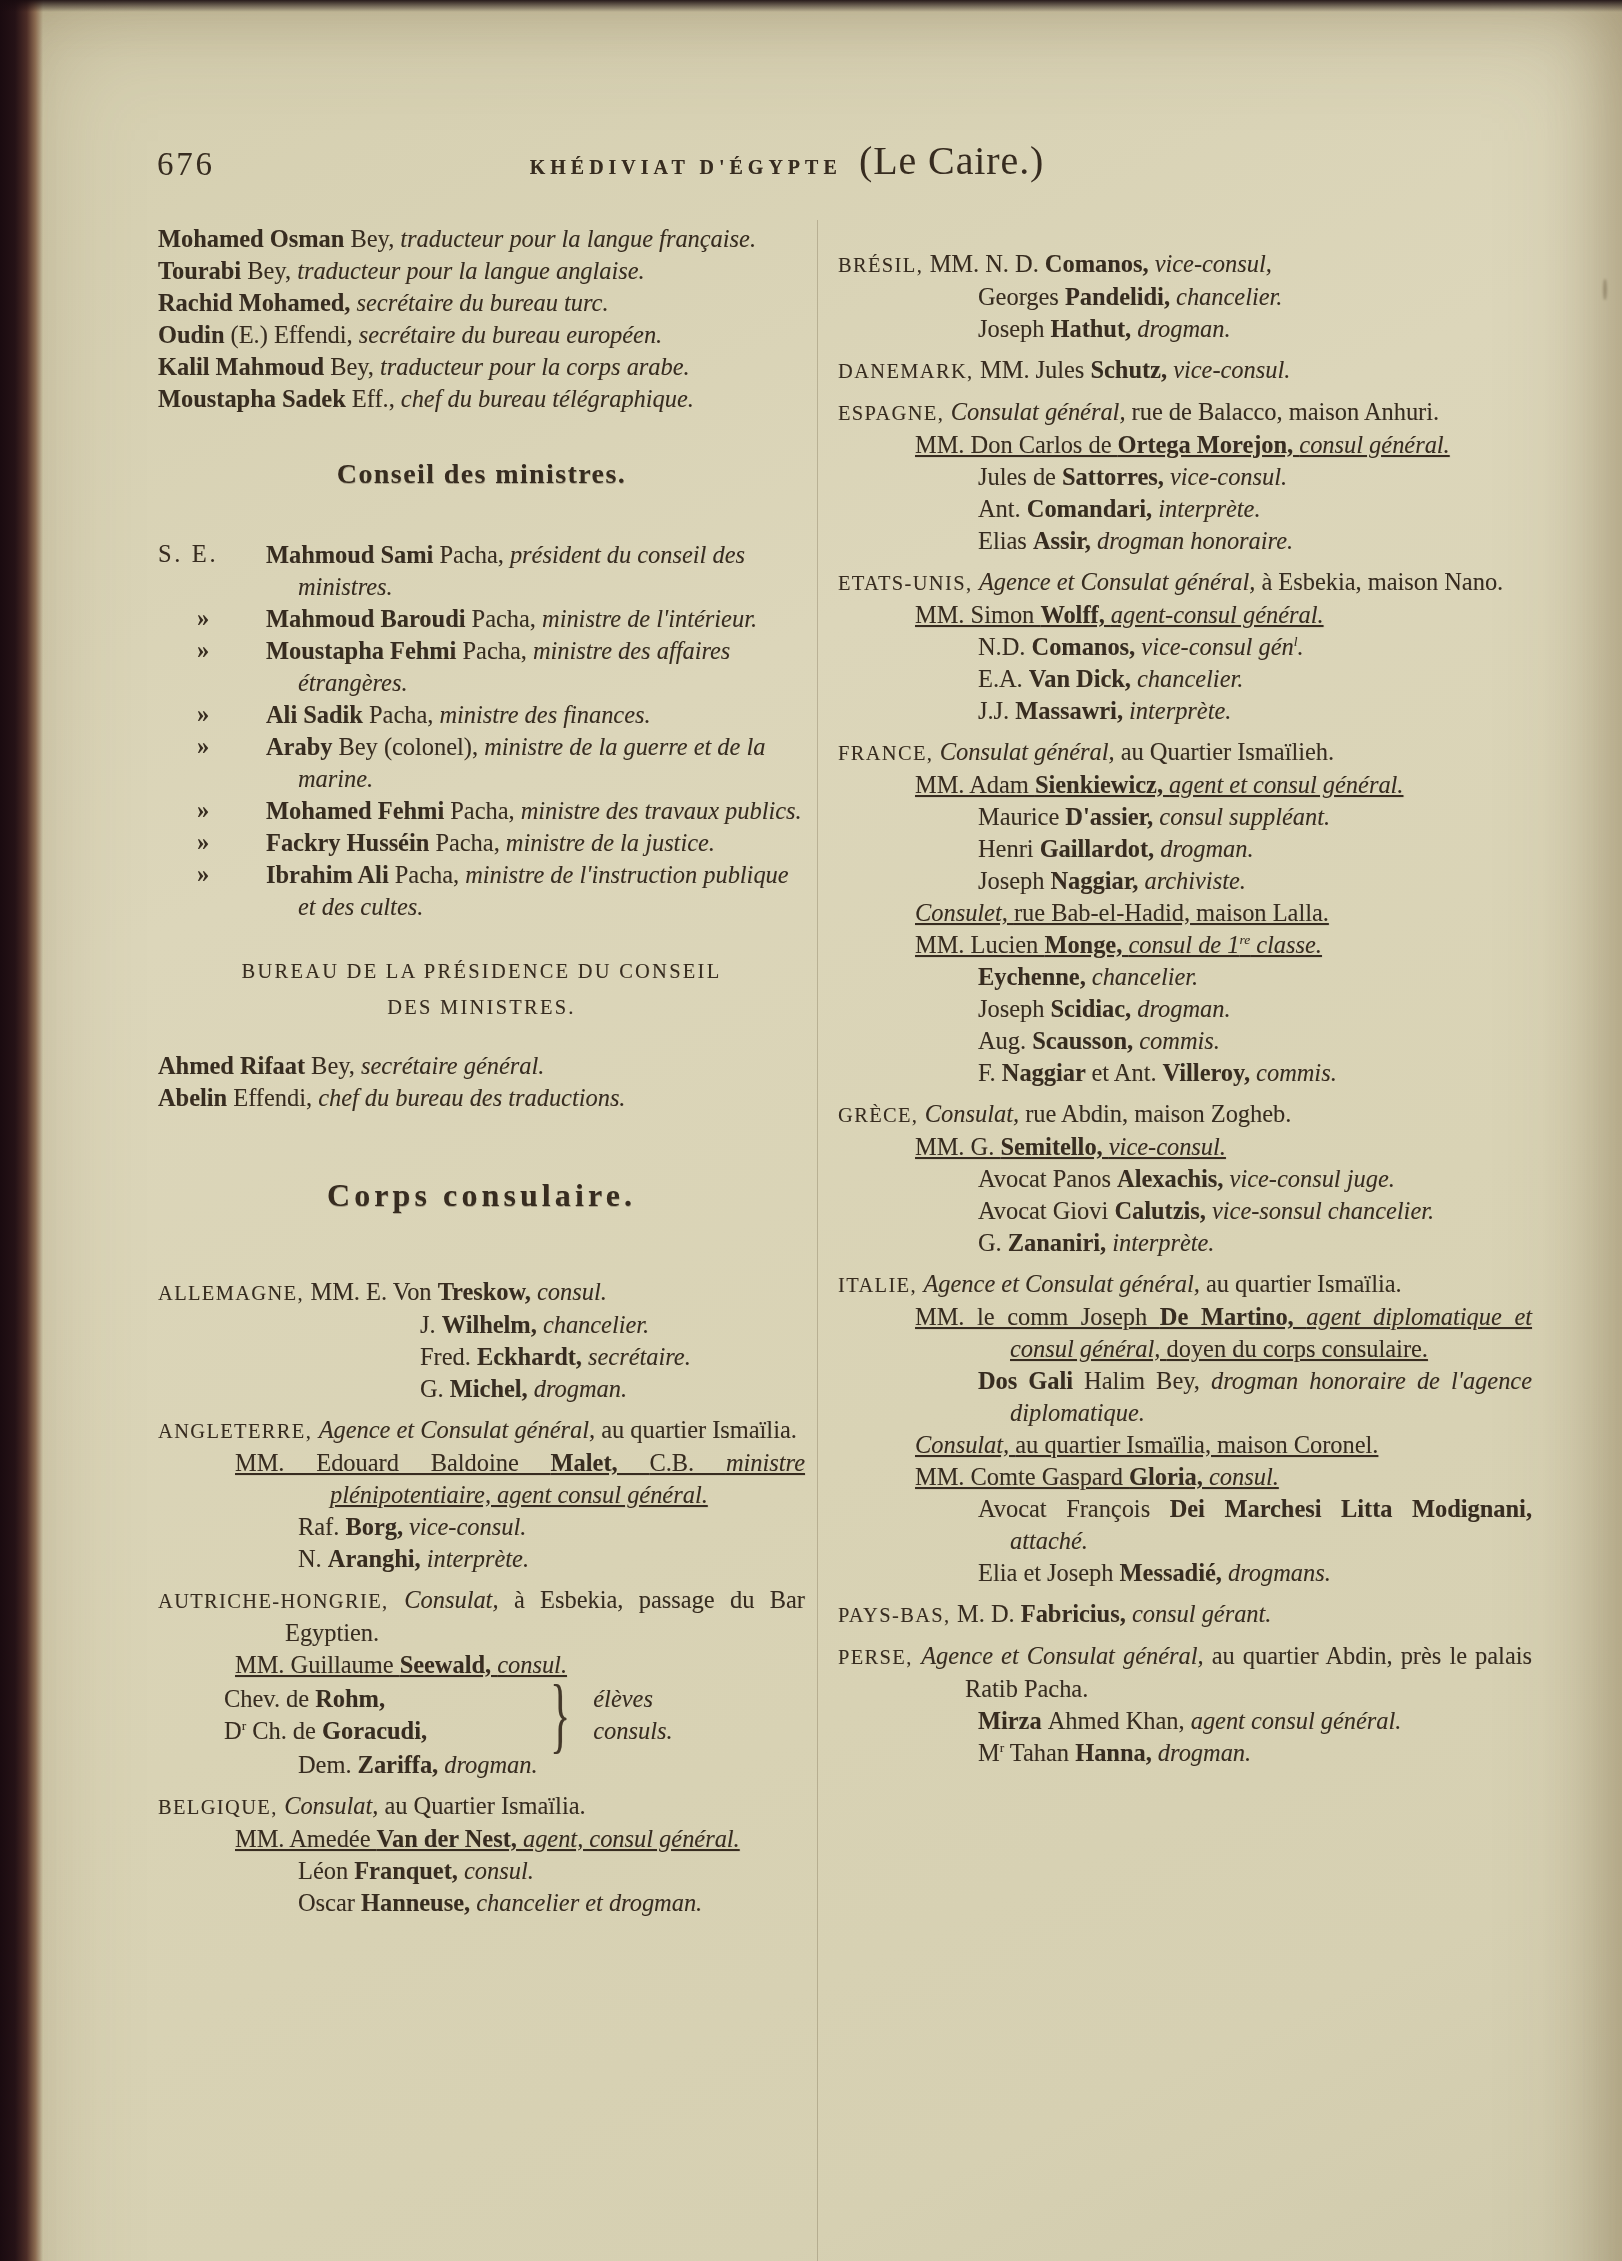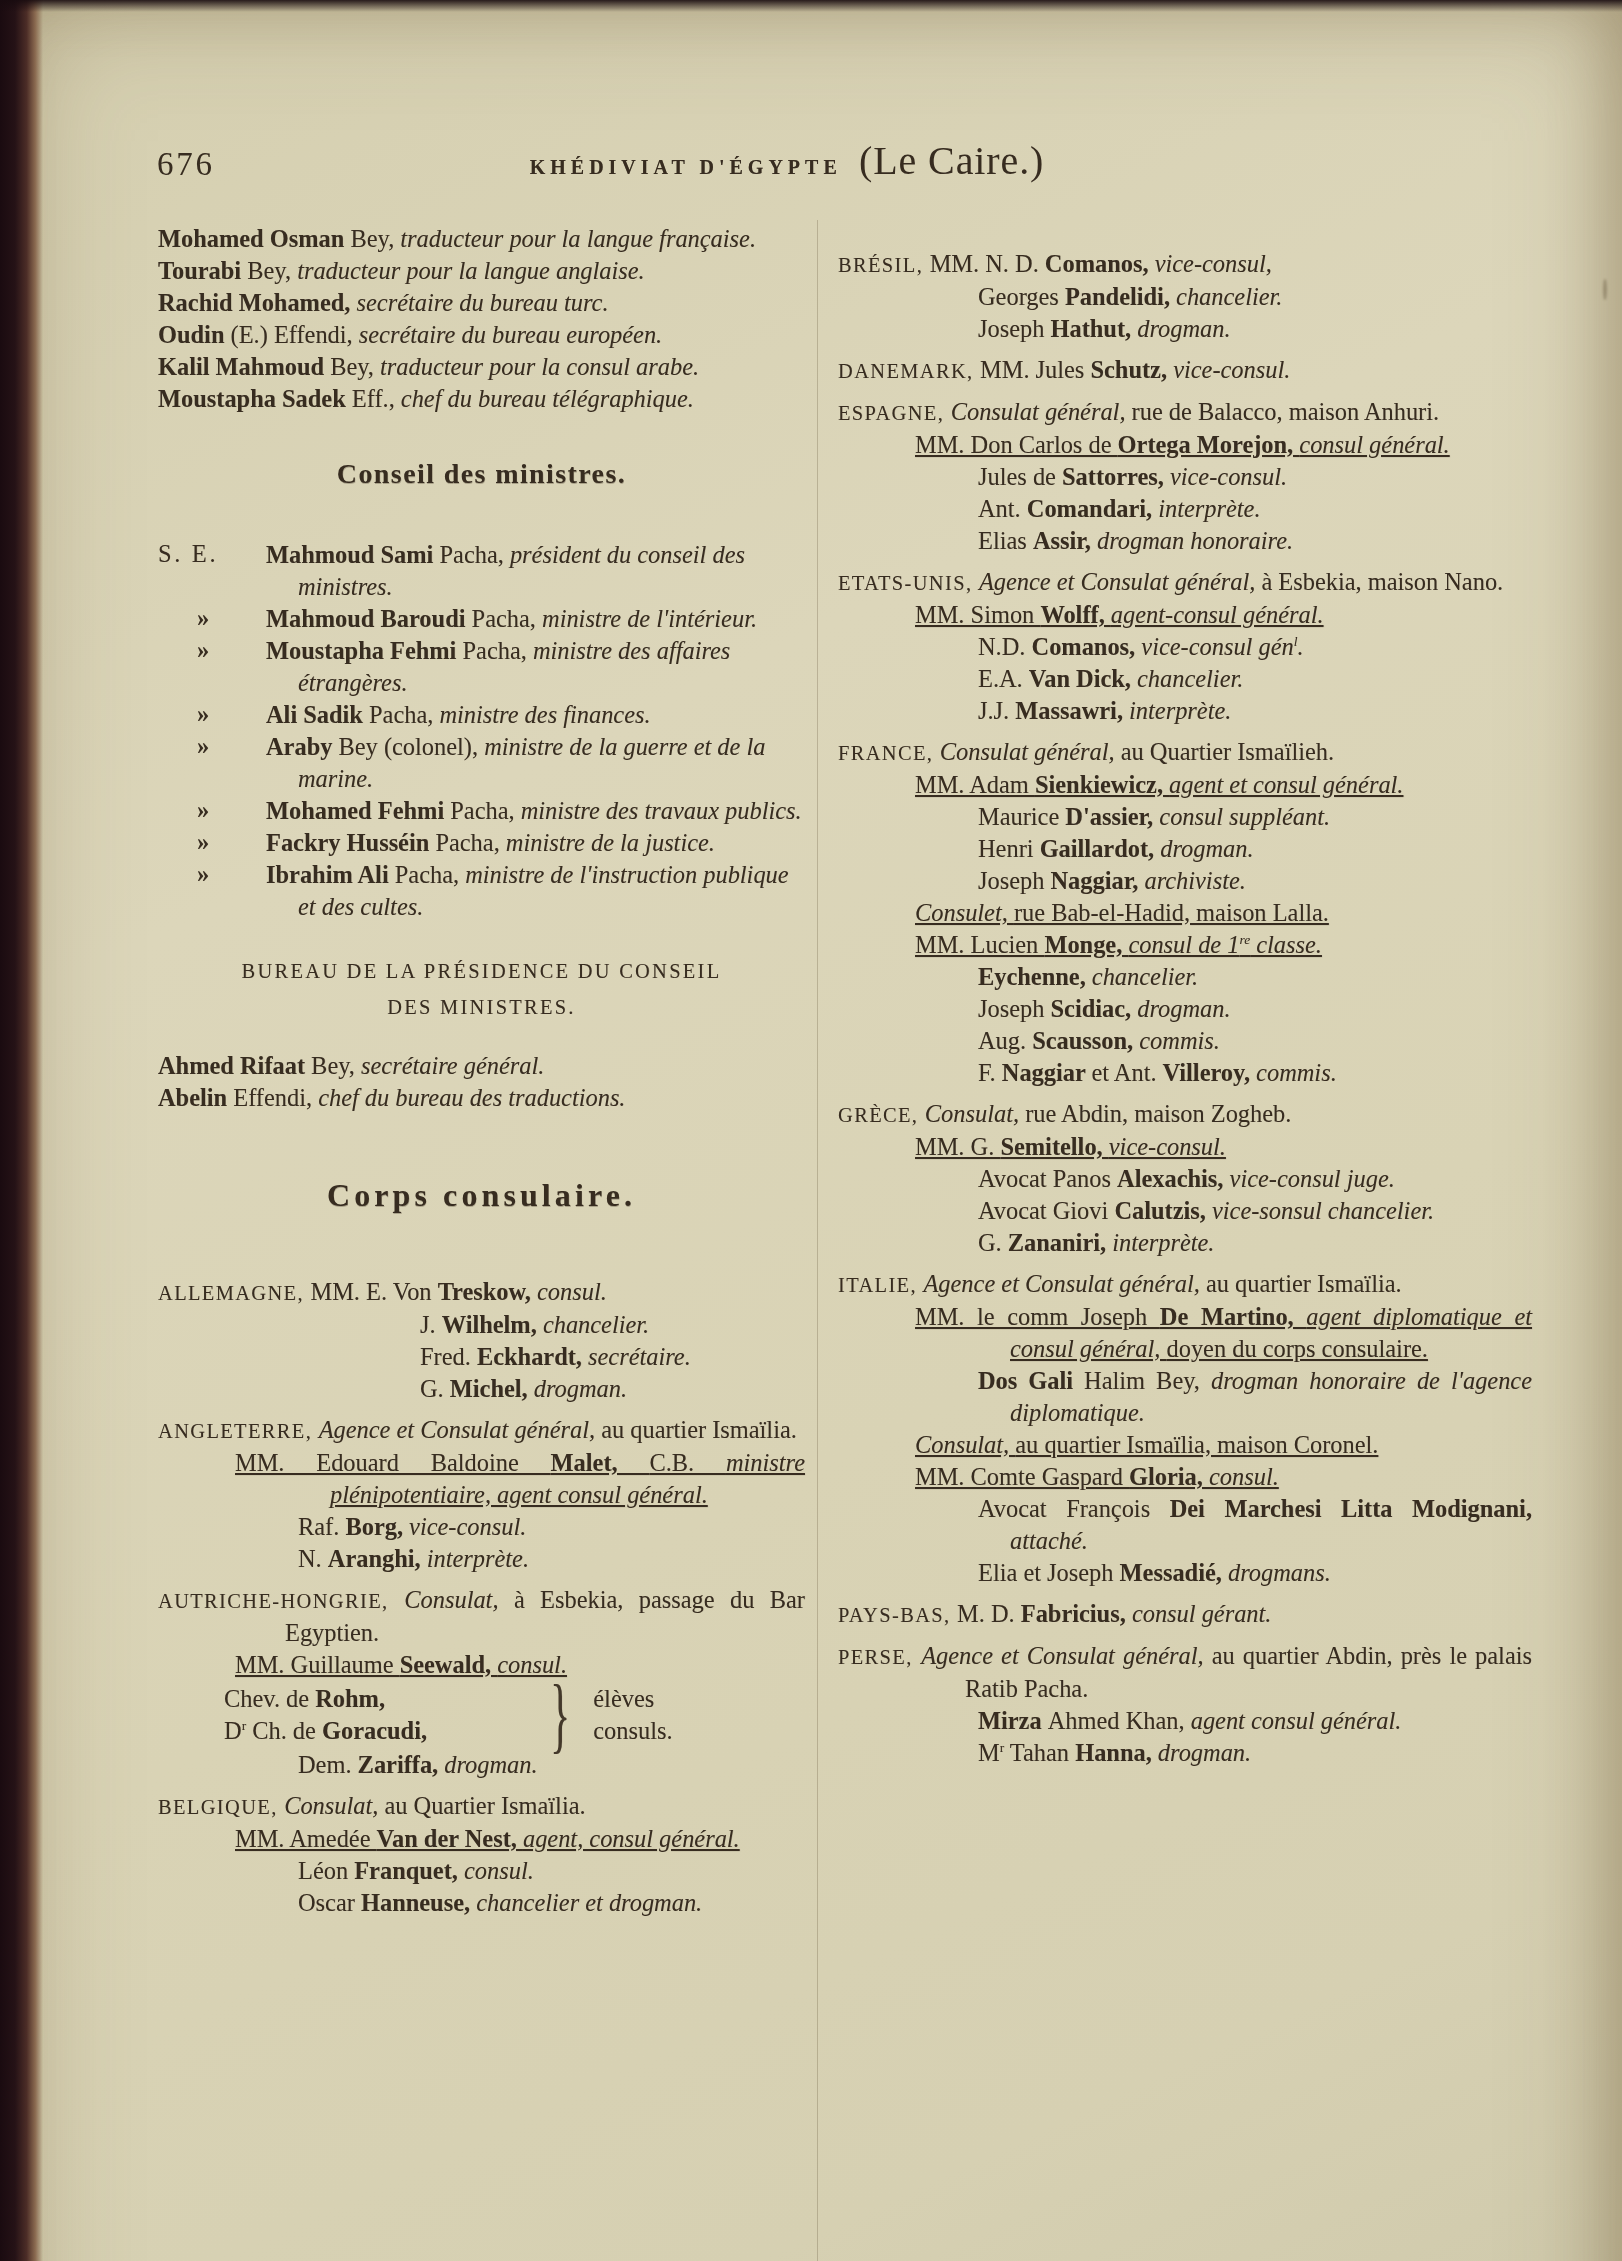--- a/index.html
+++ b/index.html
@@ -45,21 +45,21 @@
             text-shadow:0.4px 0.5px 0 rgba(58,45,32,.3);}
   .heading1.big{font-size:32px;letter-spacing:4.1px;margin:63px 0 62px;}
   .heading2{text-align:center;font-size:20.4px;letter-spacing:2.3px;line-height:36px;margin:30px 0 25px;
             text-shadow:0.3px 0.4px 0 rgba(58,45,32,.25);}
 
   .brace-row{display:flex;align-items:center;margin-left:66px;font-size:24.4px;line-height:32px;
              text-shadow:0.3px 0.4px 0 rgba(58,45,32,.22);}
   .brace-left{width:317px;}
   .brace-glyph{font-size:84px;font-weight:400;transform:scaleX(.5);width:36px;text-align:center;
                color:#43382a;line-height:68px;}
-  .brace-right{padding-left:16.3px;}
+  .brace-right{font-style:italic;padding-left:16.3px;}
 
   .speck{position:absolute;border-radius:50%;}
   .speck-c{left:1603px;top:279px;width:3.6px;height:21px;background:rgba(90,75,50,.35);filter:blur(0.9px);}
 </style>
 </head>
 <body>
 
 <div class="stage">
   <div class="paper"></div>
   <div class="edge-left"></div>
@@ -71,21 +71,21 @@
     <span class="ht-suffix">(Le Caire.)</span>
   </div>
 
   <div class="col-divider"></div>
 
   <div class="col col-left">
       <div class="entry lvl0"><span class="t-b">Mohamed Osman </span><span class="t-r">Bey, </span><span class="t-i">traducteur pour la langue française.</span></div>
       <div class="entry lvl0"><span class="t-b">Tourabi </span><span class="t-r">Bey, </span><span class="t-i">traducteur pour la langue anglaise.</span></div>
       <div class="entry lvl0"><span class="t-b">Rachid Mohamed, </span><span class="t-i">secrétaire du bureau turc.</span></div>
       <div class="entry lvl0"><span class="t-b">Oudin </span><span class="t-r">(E.) Effendi, </span><span class="t-i">secrétaire du bureau européen.</span></div>
-      <div class="entry lvl0"><span class="t-b">Kalil Mahmoud </span><span class="t-r">Bey, </span><span class="t-i">traducteur pour la consul arabe.</span></div>
+      <div class="entry lvl0"><span class="t-b">Kalil Mahmoud </span><span class="t-r">Bey, </span><span class="t-i">traducteur pour la corps arabe.</span></div>
       <div class="entry lvl0"><span class="t-b">Moustapha Sadek </span><span class="t-r">Eff., </span><span class="t-i">chef du bureau télégraphique.</span></div>
       <div class="heading1">Conseil des ministres.</div>
       <div class="min"><span class="min-marker se">S. E.</span><span class="t-b">Mahmoud Sami </span><span class="t-r">Pacha, </span><span class="t-i">président du conseil des ministres.</span></div>
       <div class="min"><span class="min-marker">»</span><span class="t-b">Mahmoud Baroudi </span><span class="t-r">Pacha, </span><span class="t-i">ministre de l'intérieur.</span></div>
       <div class="min"><span class="min-marker">»</span><span class="t-b">Moustapha Fehmi </span><span class="t-r">Pacha, </span><span class="t-i">ministre des affaires étrangères.</span></div>
       <div class="min"><span class="min-marker">»</span><span class="t-b">Ali Sadik </span><span class="t-r">Pacha, </span><span class="t-i">ministre des finances.</span></div>
       <div class="min"><span class="min-marker">»</span><span class="t-b">Araby </span><span class="t-r">Bey (colonel), </span><span class="t-i">ministre de la guerre et de la marine.</span></div>
       <div class="min"><span class="min-marker">»</span><span class="t-b">Mohamed Fehmi </span><span class="t-r">Pacha, </span><span class="t-i">ministre des travaux publics.</span></div>
       <div class="min"><span class="min-marker">»</span><span class="t-b">Fackry Husséin </span><span class="t-r">Pacha, </span><span class="t-i">ministre de la justice.</span></div>
       <div class="min"><span class="min-marker">»</span><span class="t-b">Ibrahim Ali </span><span class="t-r">Pacha, </span><span class="t-i">ministre de l'instruction publique et des cultes.</span></div>

